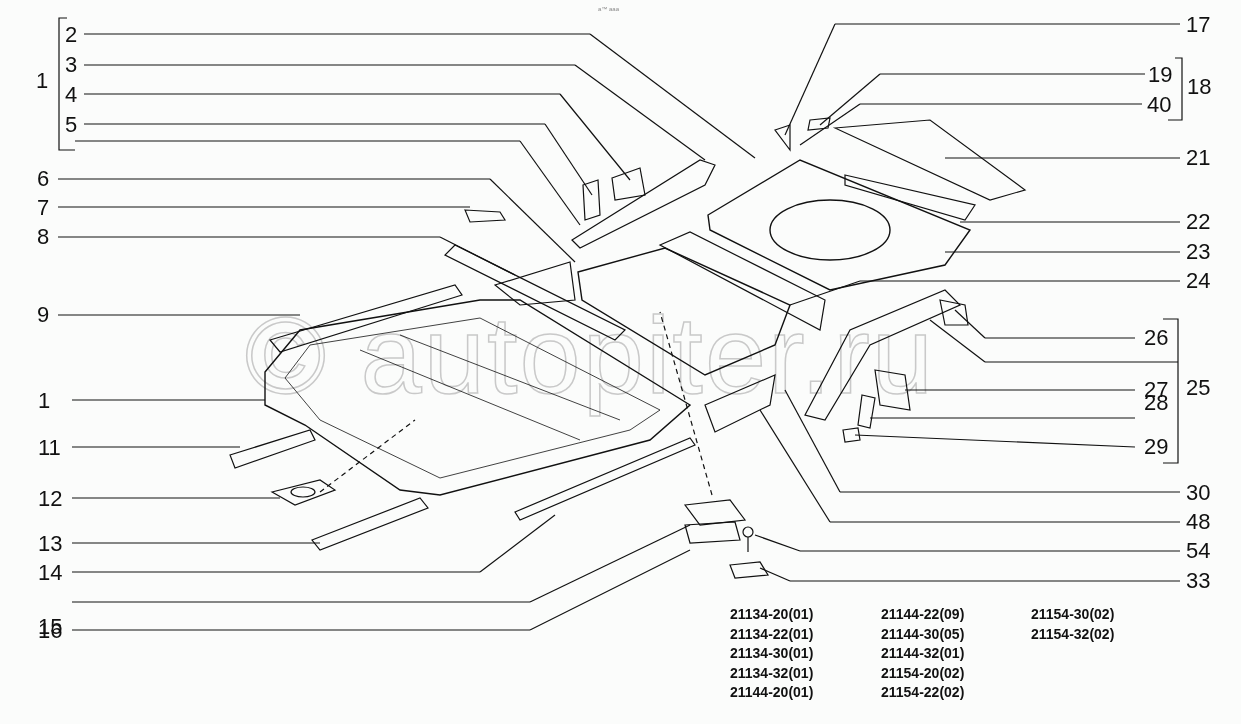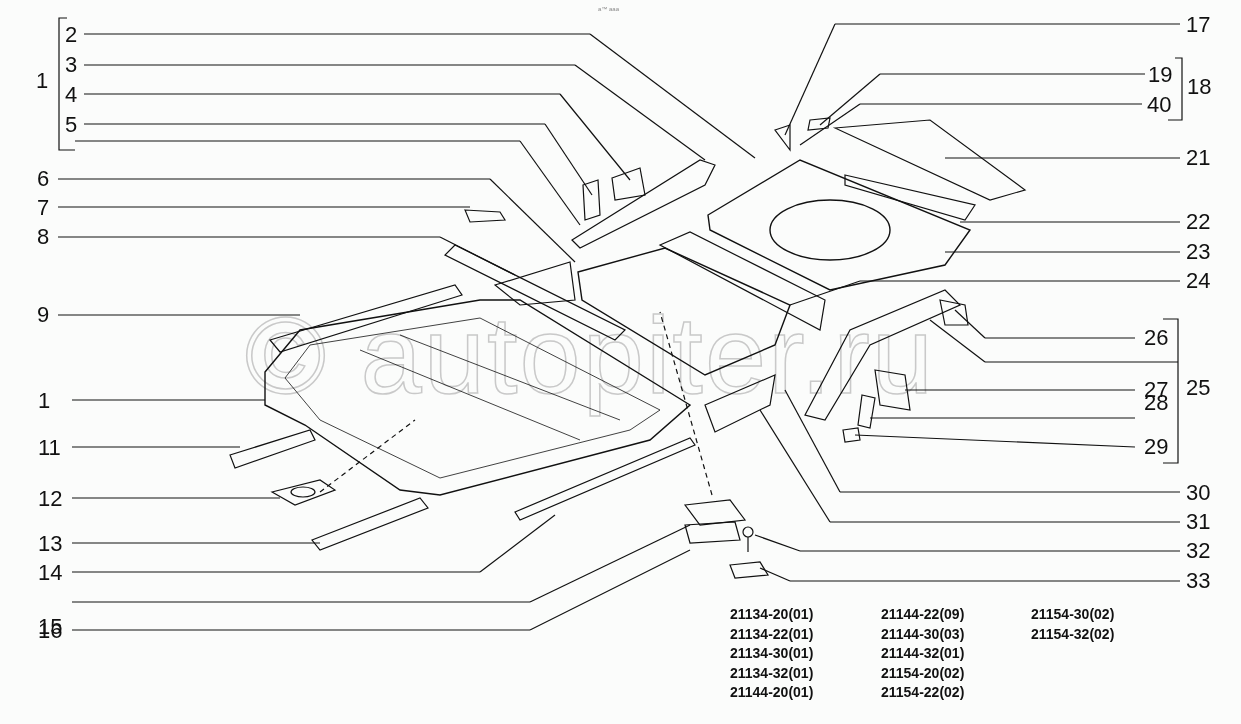--- a/index.html
+++ b/index.html
@@ -194,34 +194,34 @@
 <div class="num" style="left:1186px;top:147px">21</div>
 <div class="num" style="left:1186px;top:211px">22</div>
 <div class="num" style="left:1186px;top:241px">23</div>
 <div class="num" style="left:1186px;top:270px">24</div>
 <div class="num" style="left:1186px;top:377px">25</div>
 <div class="num" style="left:1144px;top:327px">26</div>
 <div class="num" style="left:1144px;top:379px">27</div>
 <div class="num" style="left:1144px;top:392px">28</div>
 <div class="num" style="left:1144px;top:436px">29</div>
 <div class="num" style="left:1186px;top:482px">30</div>
-<div class="num" style="left:1186px;top:511px">31</div>
-<div class="num" style="left:1186px;top:540px">32</div>
+<div class="num" style="left:1186px;top:511px">48</div>
+<div class="num" style="left:1186px;top:540px">54</div>
 <div class="num" style="left:1186px;top:570px">33</div>
 
 <div class="models" style="left:730px;top:605px">
   <div>21134-20(01)</div>
   <div>21134-22(01)</div>
   <div>21134-30(01)</div>
   <div>21134-32(01)</div>
   <div>21144-20(01)</div>
 </div>
 <div class="models" style="left:881px;top:605px">
   <div>21144-22(09)</div>
-  <div>21144-30(03)</div>
+  <div>21144-30(05)</div>
   <div>21144-32(01)</div>
   <div>21154-20(02)</div>
   <div>21154-22(02)</div>
 </div>
 <div class="models" style="left:1031px;top:605px">
   <div>21154-30(02)</div>
   <div>21154-32(02)</div>
 </div>
 
 </body></html>

